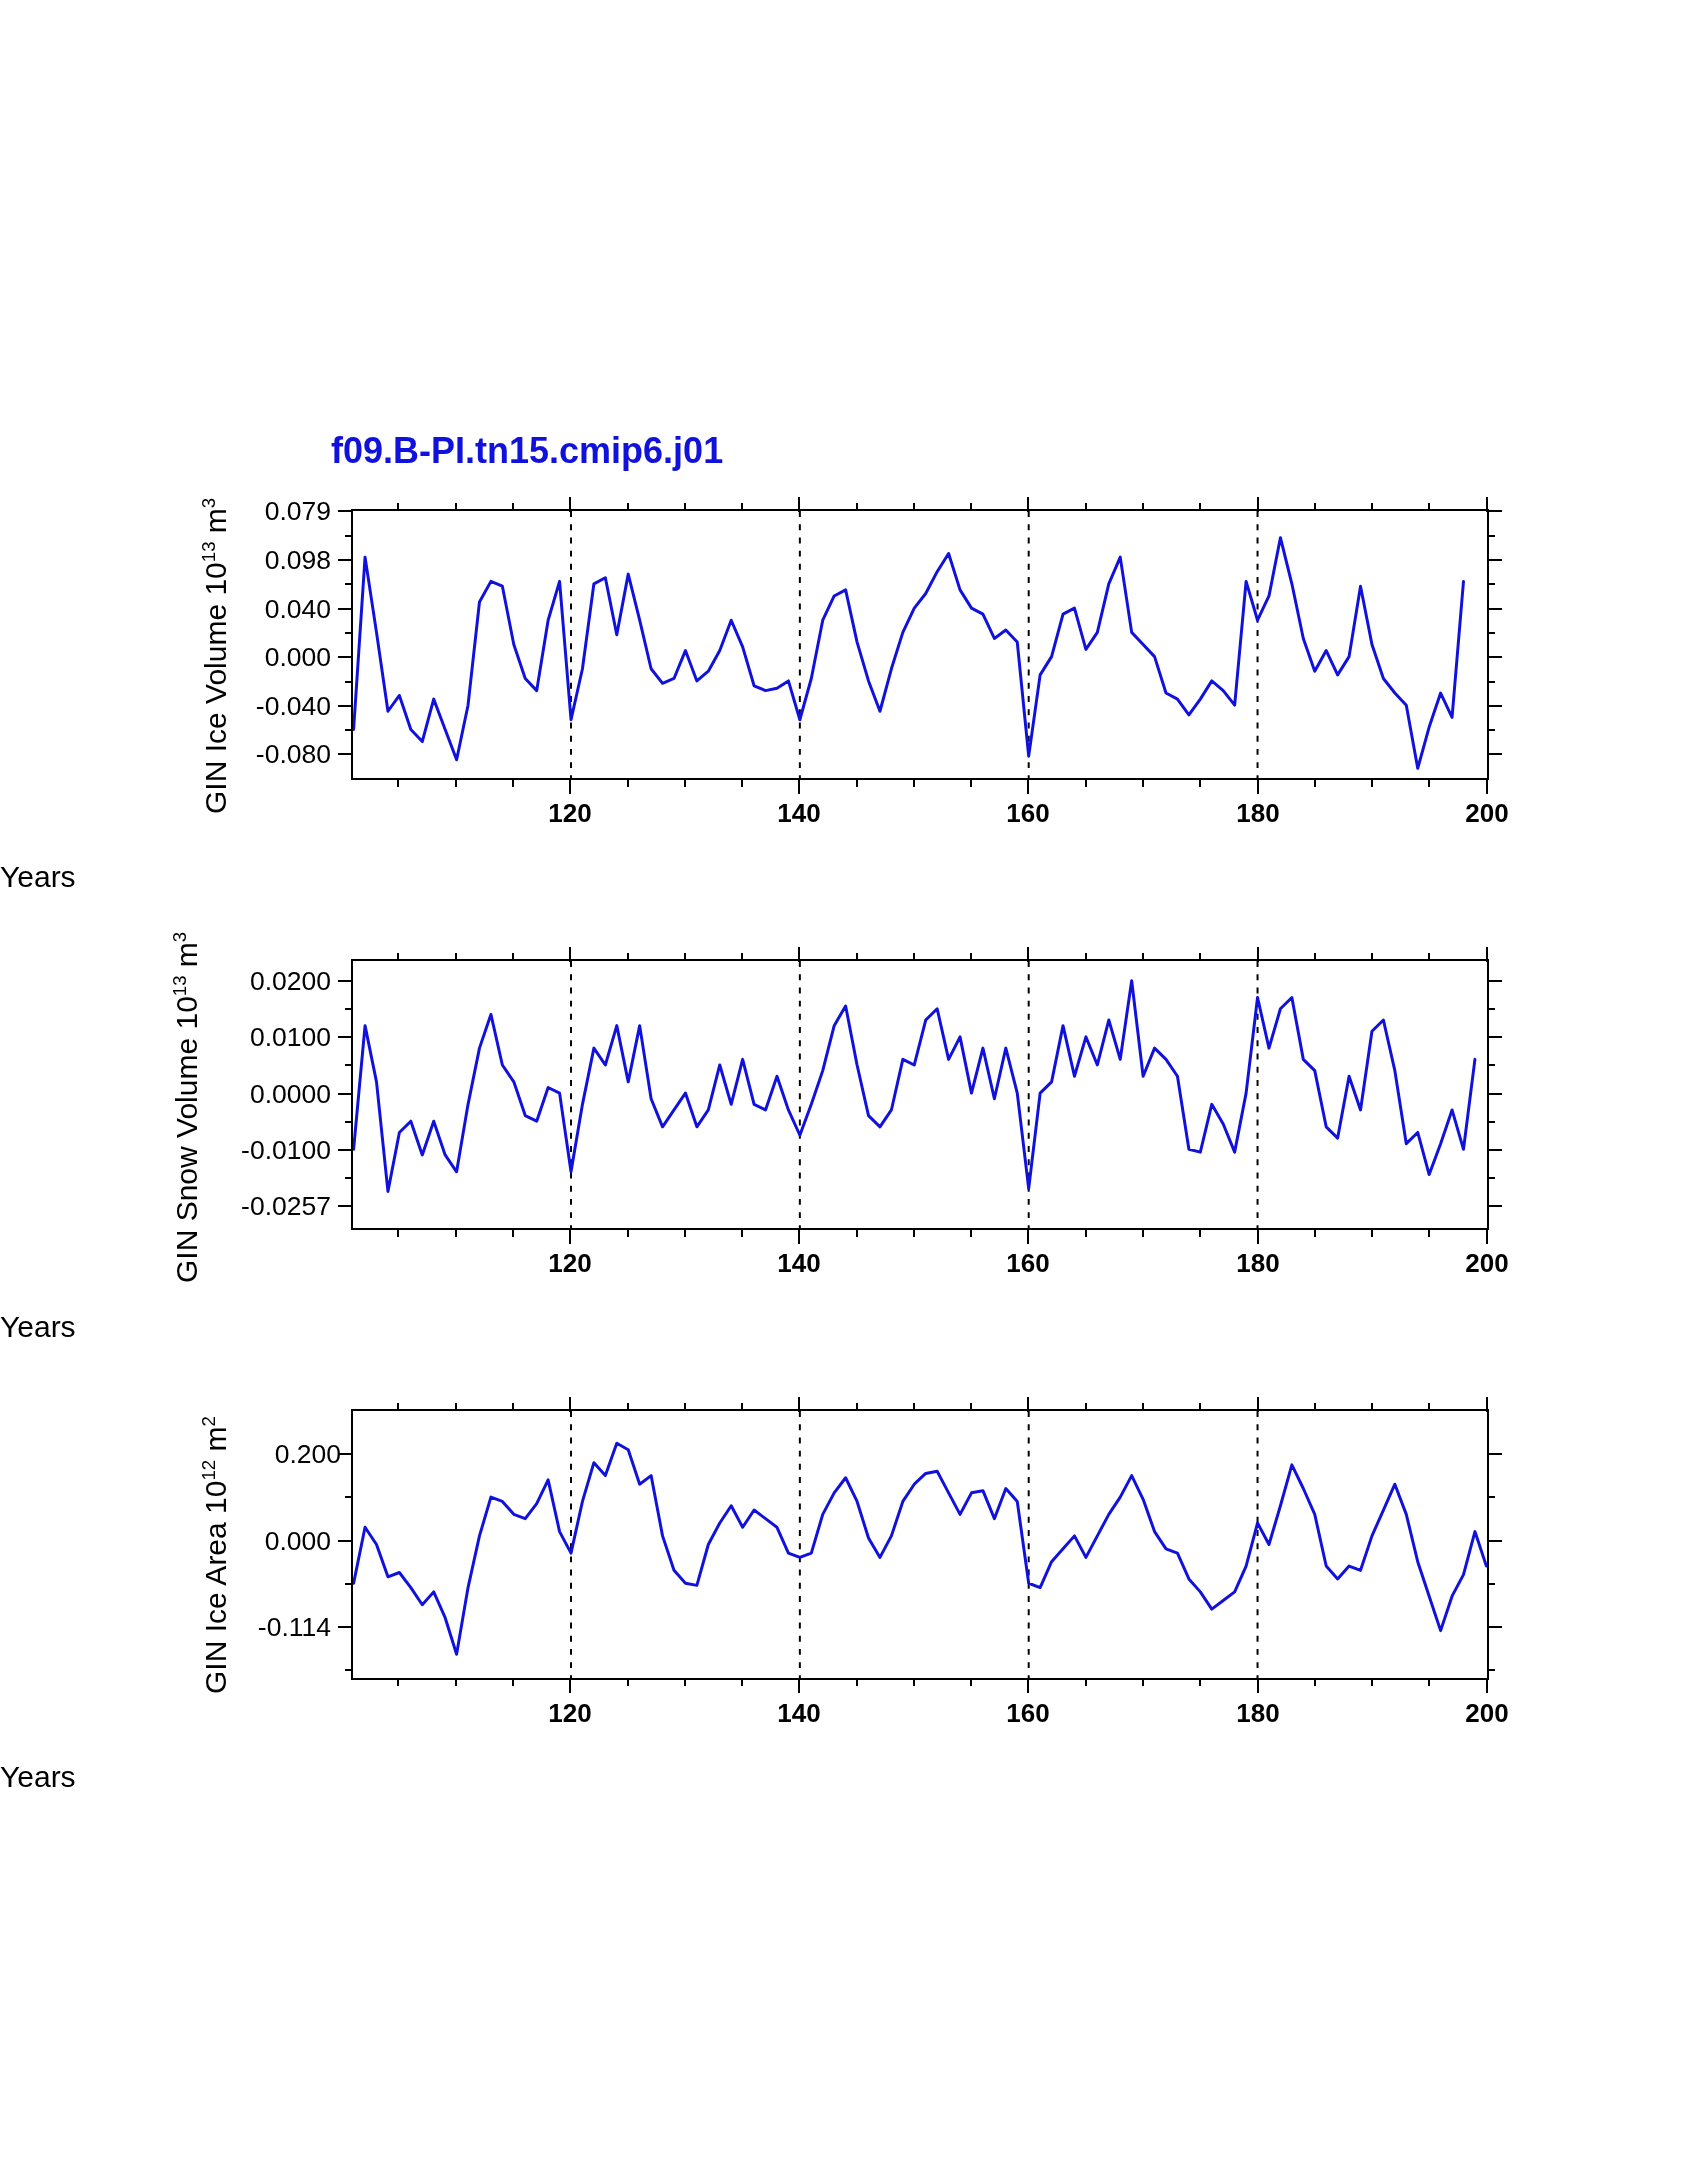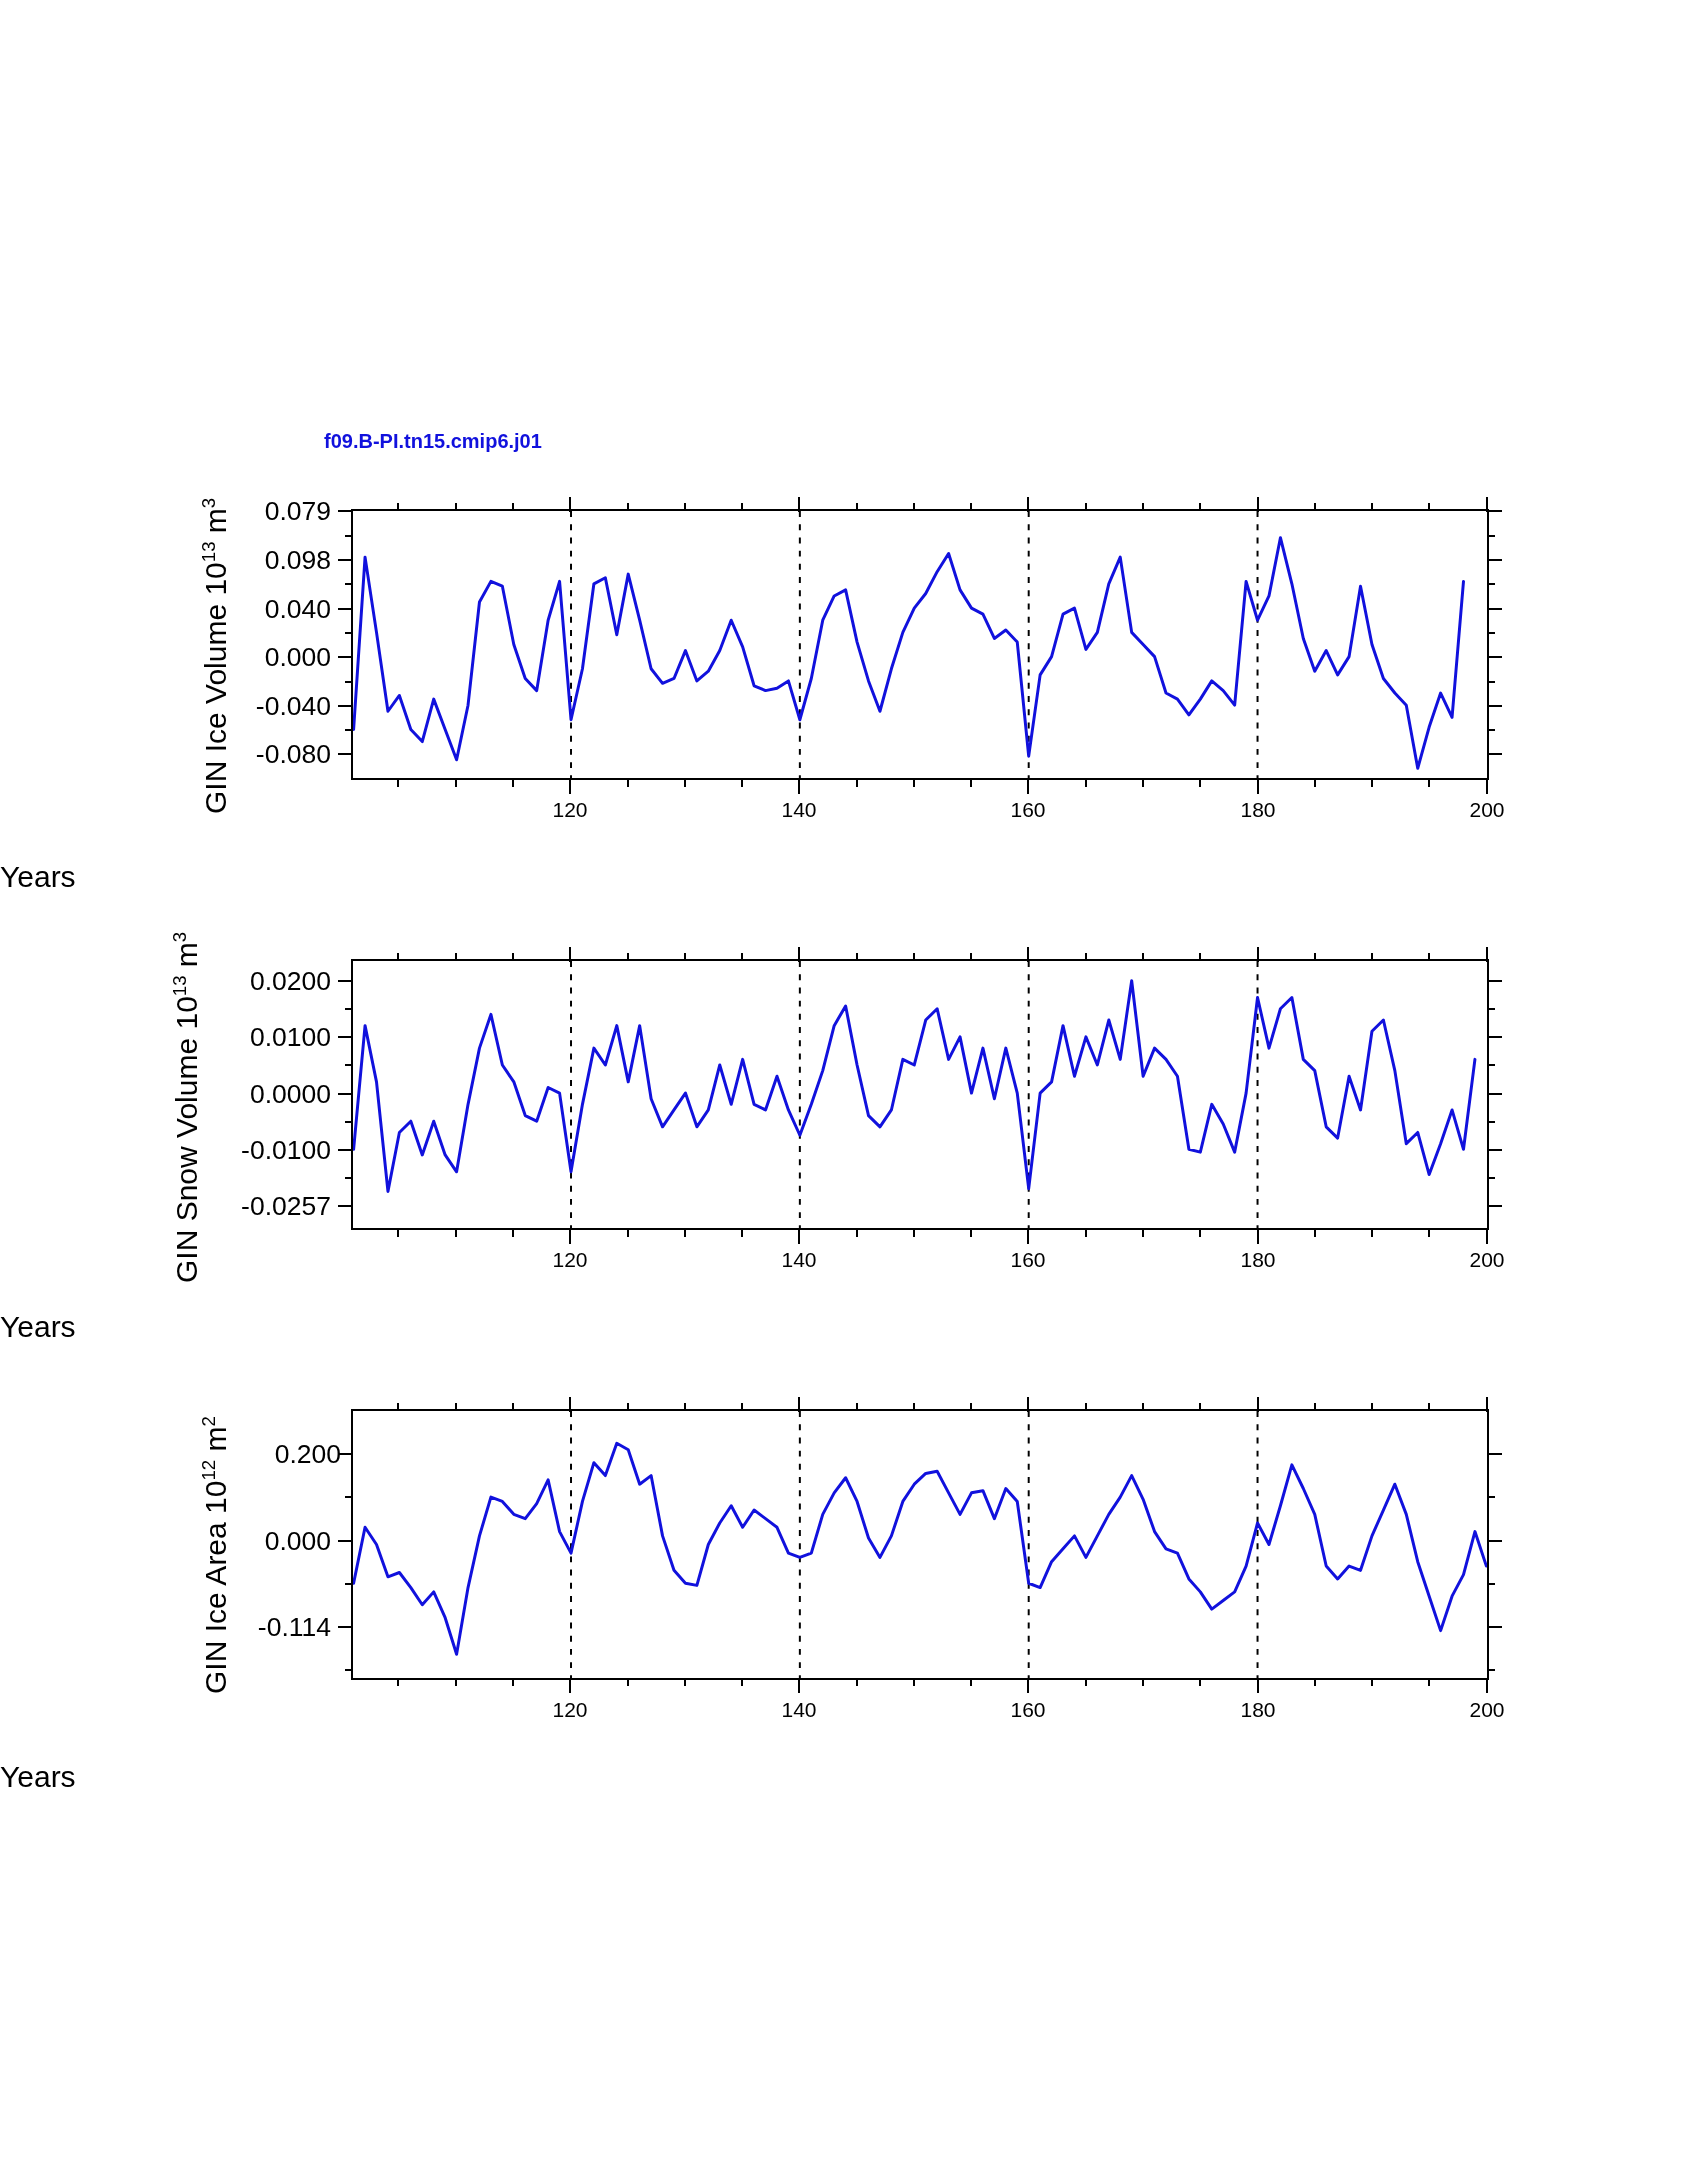--- a/index.html
+++ b/index.html
@@ -27,23 +27,23 @@
     position: absolute;
     left: 0;
     top: 357px;
     width: 1687px;
     text-align: center;
     font-size: 29px;
     letter-spacing: 0.1px;
   }
   #case-label {
     position: absolute;
-    left: 324px;
+    left: 331px;
     top: 430px;
-    font-size: 20px;
+    font-size: 36px;
     font-weight: bold;
     color: #1111dd;
   }
 
   
   .panel {
     position: absolute;
   }
   .plot-frame {
     position: absolute;
@@ -52,24 +52,25 @@
     background: #ffffff;
     overflow: visible;
   }
   .plot-svg {
     position: absolute;
     left: 0; top: 0;
   }
   
   .xtick-label {
     position: absolute;
-    font-size: 21px;
+    font-size: 26px;
     text-align: center;
     transform: translateX(-50%);
     white-space: nowrap;
+    font-weight: bold;
   }
   .ytick-label {
     position: absolute;
     font-size: 26.5px;
     text-align: right;
     transform: translateY(-50%);
     white-space: nowrap;
   }
   .xaxis-title {
     position: absolute;

